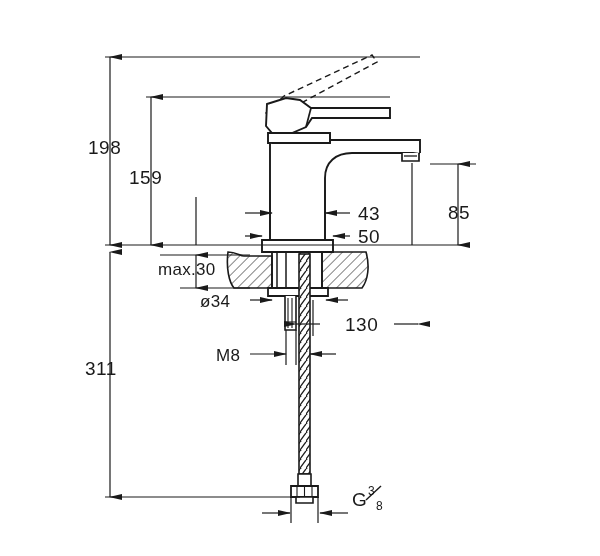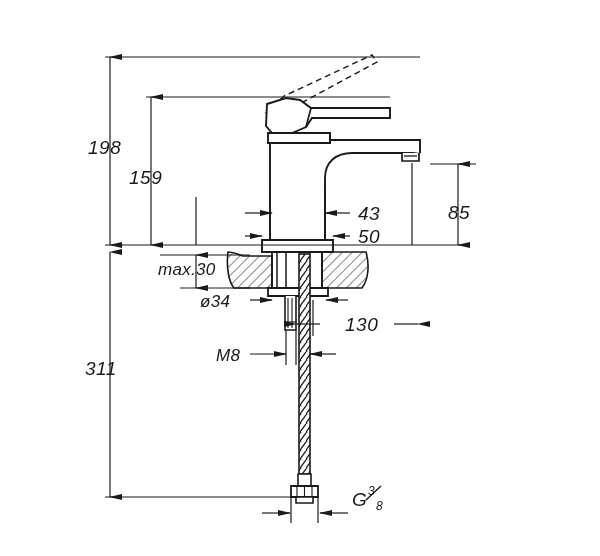--- a/index.html
+++ b/index.html
@@ -10,21 +10,20 @@
   }
   body {
     font-family: "Liberation Sans", sans-serif;
   }
   #drawing-root {
     position: relative;
     width: 600px;
     height: 556px;
     background: #ffffff;
     overflow: hidden;
-    font-style: italic;
   }
   svg#tech-drawing {
     display: block;
     width: 600px;
     height: 556px;
   }
   .dim-text {
     font-family: "Liberation Sans", sans-serif;
     font-size: 19px;
     fill: #1a1a1a;

